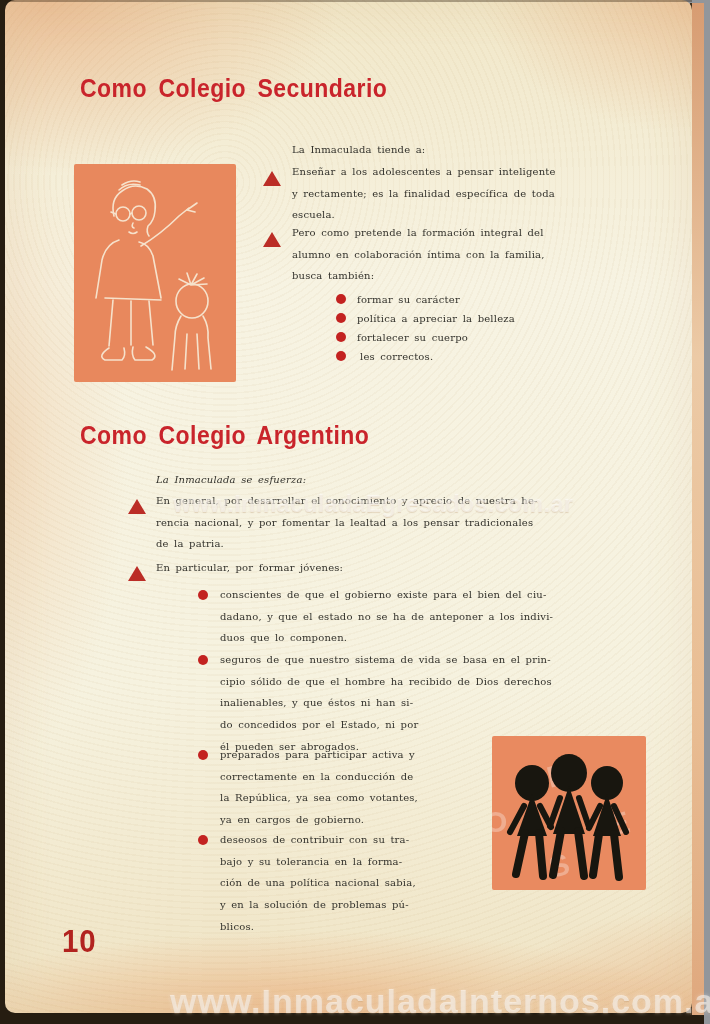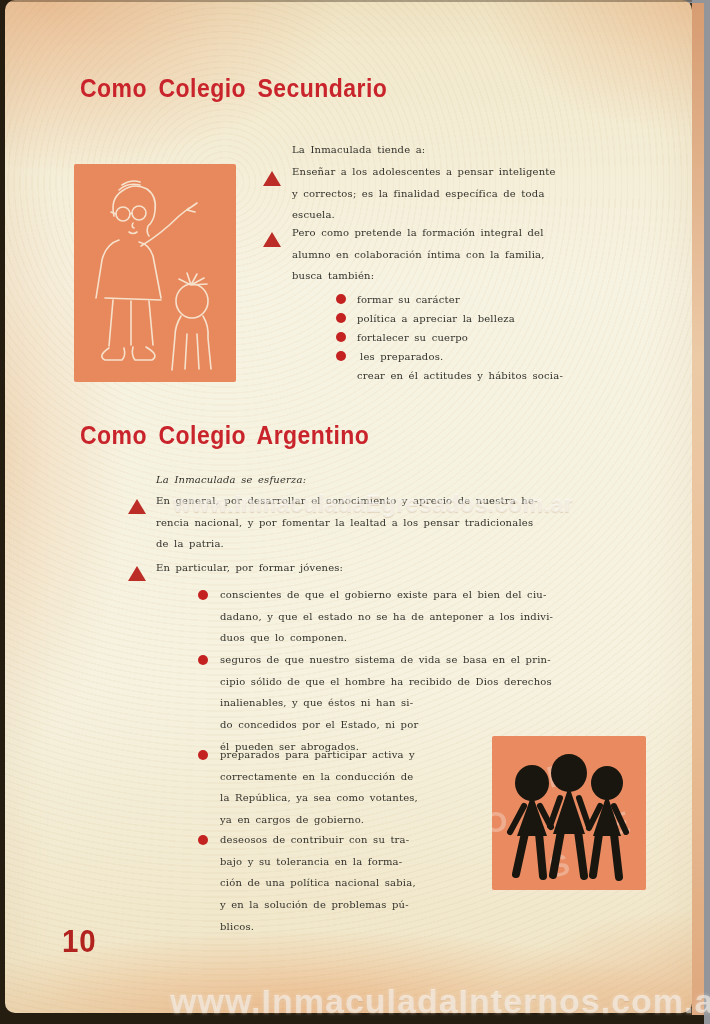--- a/index.html
+++ b/index.html
@@ -88,41 +88,40 @@
         <path d="M129,152 q6,10 5,22 l3,31"></path>
         <path d="M113,170 l-2,35"></path>
         <path d="M123,170 l2,35"></path>
       </g>
     </svg>
 
     <div class="body-text intro" style="left:287px;top:139px;">La Inmaculada tiende a:</div>
 
     <span class="tri" style="left:258px;top:171px;"></span>
     <div class="body-text" style="left:287px;top:161px;width:335px;">Enseñar a los adolescentes a pensar inteligente
-y correctos; es la finalidad específica de toda
+y rectamente; es la finalidad específica de toda
 escuela.</div>
 
     <span class="tri" style="left:258px;top:232px;"></span>
     <div class="body-text" style="left:287px;top:222px;width:335px;">Pero como pretende la formación integral del
 alumno en colaboración íntima con la familia,
 busca también:</div>
 
     <span class="dot" style="left:331px;top:294px;"></span>
     <div class="body-text dots-line" style="left:352px;top:290px;">formar su carácter</div>
 
     <span class="dot" style="left:331px;top:313px;"></span>
     <div class="body-text dots-line" style="left:352px;top:309px;">política a apreciar la belleza</div>
 
     <span class="dot" style="left:331px;top:332px;"></span>
     <div class="body-text dots-line" style="left:352px;top:328px;">fortalecer su cuerpo</div>
 
     <span class="dot" style="left:331px;top:351px;"></span>
-    <div class="body-text dots-line" style="left:355px;top:347px;">les preparados.</div>
+    <div class="body-text dots-line" style="left:355px;top:347px;">les correctos.</div>
 
-    <div class="body-text dots-line" style="left:352px;top:366px;">crear en él actitudes y hábitos socia-</div>
 
     <div class="heading" style="left:75px;top:421px;">Como Colegio Argentino</div>
 
     <div class="body-text intro" style="left:151px;top:469px;font-style:italic;">La Inmaculada se esfuerza:</div>
 
     <span class="tri" style="left:123px;top:499px;"></span>
     <div class="body-text" style="left:151px;top:490px;width:510px;">En general, por desarrollar el conocimiento y aprecio de nuestra he-
 rencia nacional, y por fomentar la lealtad a los pensar tradicionales
 de la patria.</div>
     <div class="wm wm-inline">www.InmaculadaEgresados.com.ar</div>

